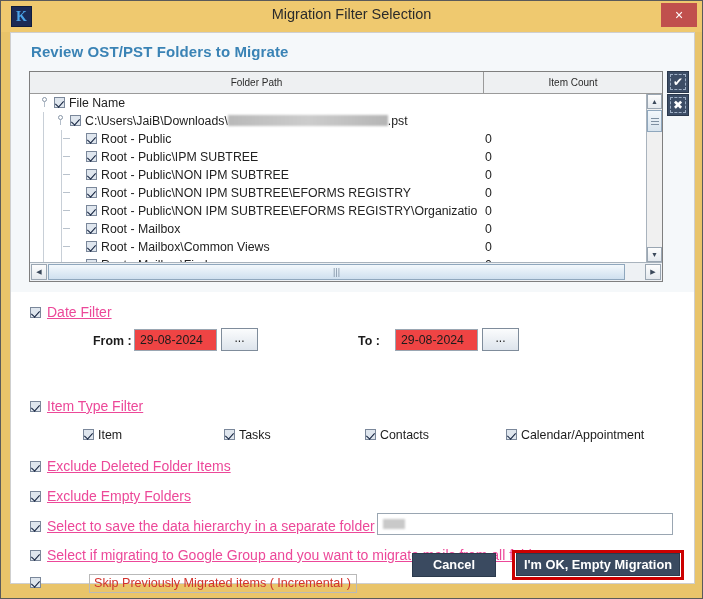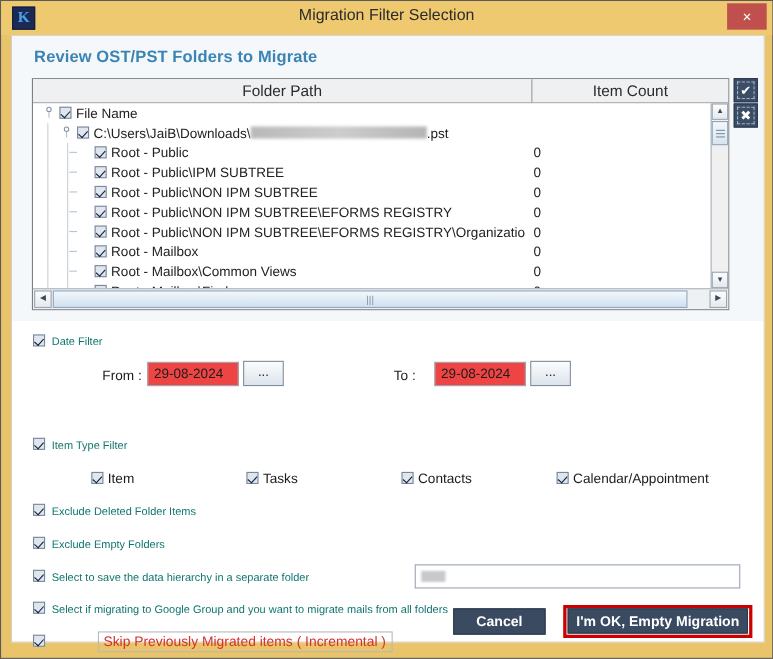--- a/index.html
+++ b/index.html
@@ -111,21 +111,21 @@
     height: 22px;
     background: #eef0f2;
     border-bottom: 1px solid #9a9a9a;
     box-sizing: border-box;
   }
   .th {
     position: absolute;
     top: 0;
     height: 21px;
     line-height: 21px;
-    font-size: 14px;
+    font-size: 10px;
     color: #2b2b2b;
     text-align: center;
     box-sizing: border-box;
   }
   .th-path { left: 0; width: 454px; border-right: 1px solid #9a9a9a; }
   .th-count { left: 454px; width: 178px; }
 
   .tree-body {
     position: absolute;
     left: 0;
@@ -337,37 +337,38 @@
   .lower {
     position: absolute;
     left: 0;
     top: 259px;
     width: 683px;
     height: 291px;
     background: #ffffff;
   }
   .opt {
     position: absolute;
-    font-size: 10px;
-    color: #0f766e;
+    font-size: 14px;
+    color: #ec4899;
     white-space: nowrap;
+    text-decoration: underline;
   }
   .opt .cbx { margin-right: 6px; }
 
   .subcbx {
     position: absolute;
     font-size: 12.4px;
     color: #1c1c1c;
     white-space: nowrap;
   }
 
   .fieldlabel {
     position: absolute;
     font-size: 12.4px;
-    font-weight: normal;
+    font-weight: bold;
     color: #1c1c1c;
   }
   .datebox {
     position: absolute;
     height: 22px;
     background: #ef4444;
     border: 1px solid #9aa6b2;
     box-sizing: border-box;
     font-size: 12.3px;
     line-height: 20px;

